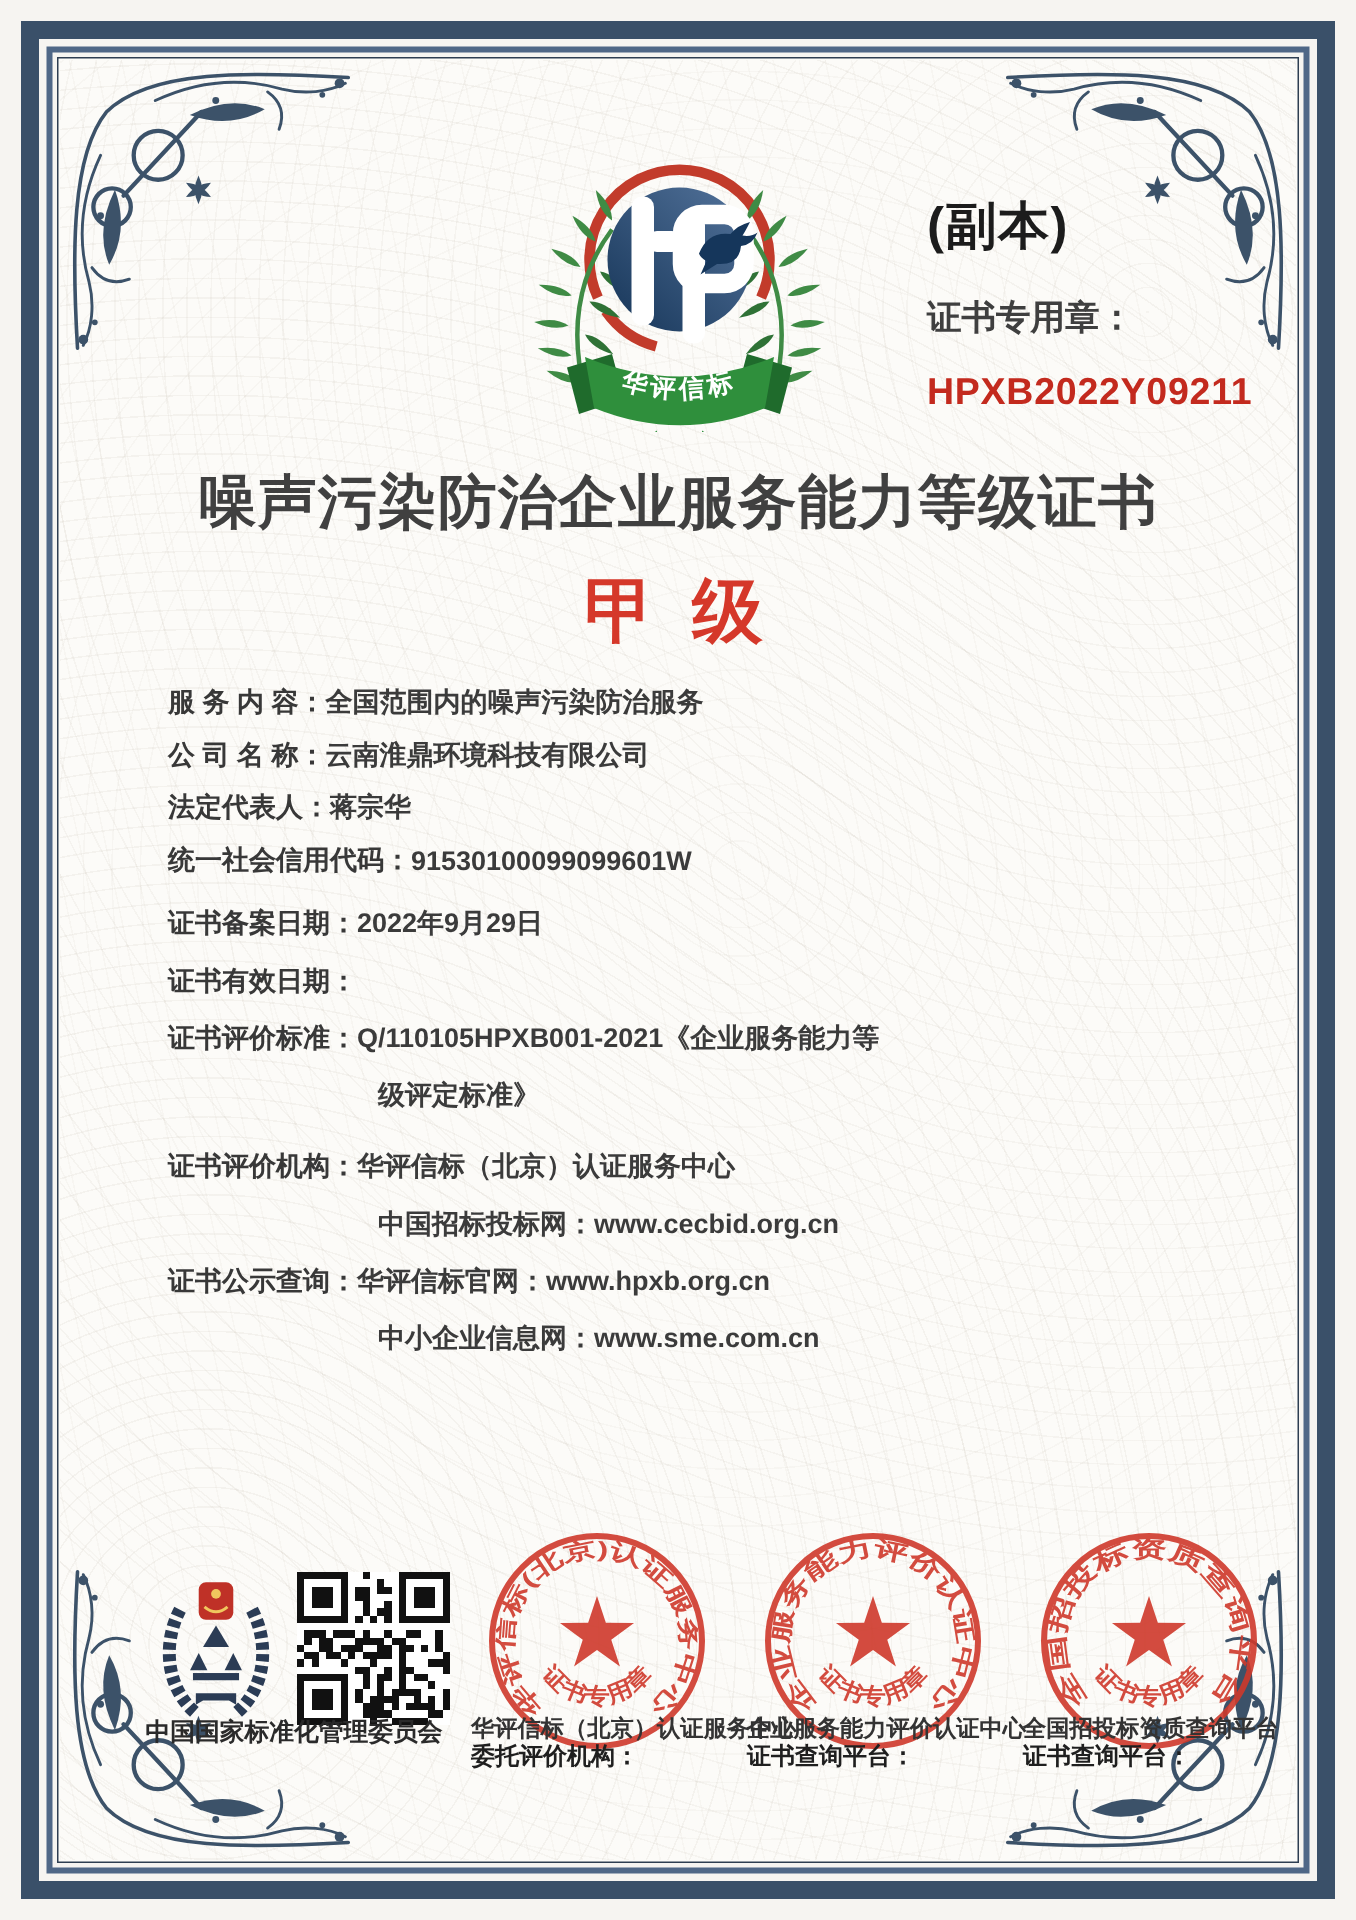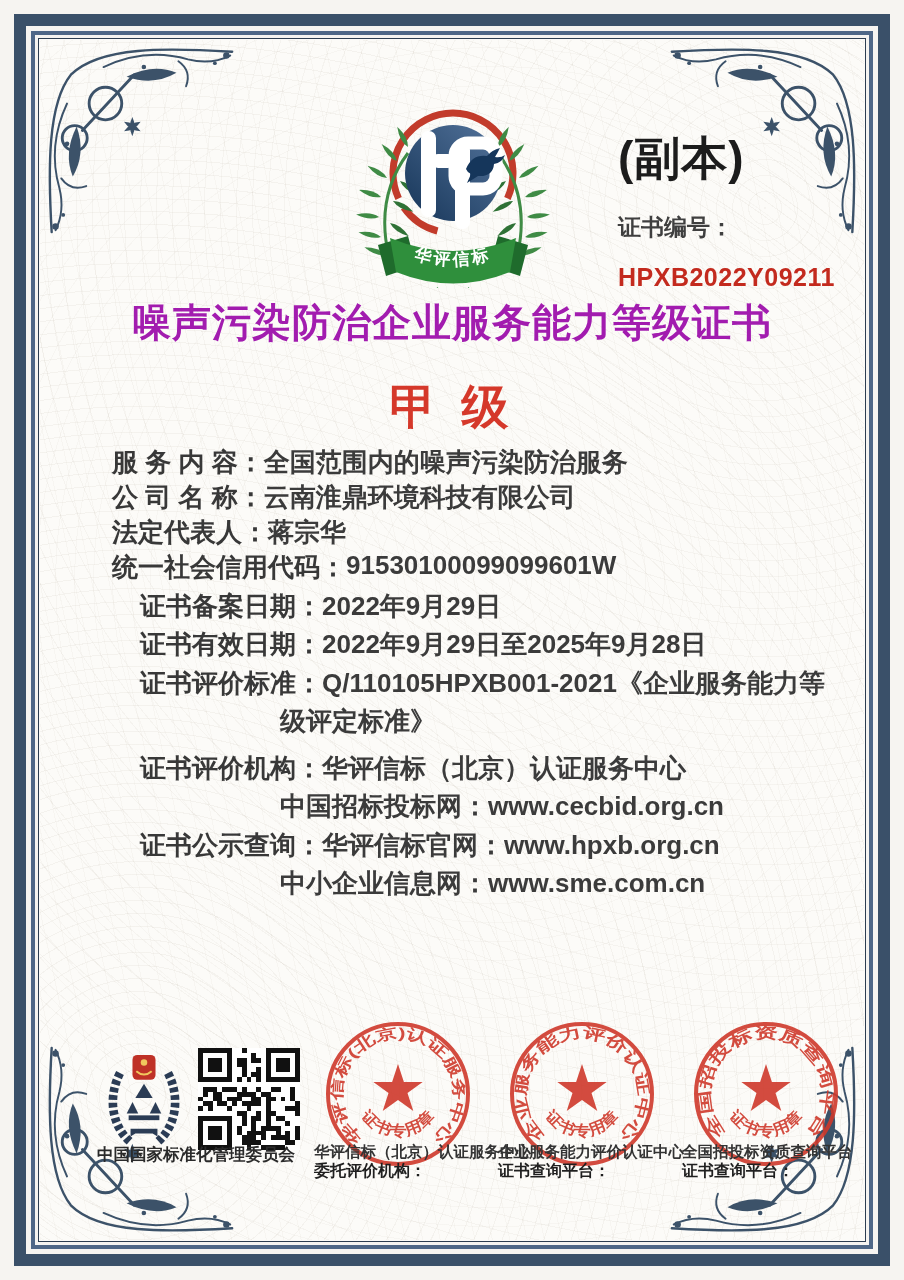--- a/index.html
+++ b/index.html
@@ -21,36 +21,36 @@
       repeating-linear-gradient(78deg, rgba(205,196,182,.10) 0 1px, transparent 1px 17px);
   }
   .corner{position:absolute;width:192px;height:192px;color:#3c5269;}
   .corner.tl{left:44px;top:44px;}
   .corner.tr{right:44px;top:44px;transform:scaleX(-1);}
   .corner.bl{left:44px;bottom:44px;transform:scaleY(-1);}
   .corner.br{right:44px;bottom:44px;transform:scale(-1,-1);}
   
   .logo{position:absolute;left:350px;top:92px;width:206px;height:196px;}
   .copy-block{position:absolute;left:618px;top:128px;width:210px;}
-  .copy-label{font-size:46px;font-weight:700;color:#1c1c1c;letter-spacing:1px;}
+  .copy-label{font-size:34px;font-weight:700;color:#1c1c1c;letter-spacing:1px;}
   .certno-label{margin-top:22px;font-size:23px;font-weight:700;color:#3f3f3f;}
   .certno-value{margin-top:20px;font-size:25px;font-weight:700;color:#c32a1e;letter-spacing:.5px;}
   
-  .title{position:absolute;left:0;right:0;top:296px;text-align:center;
-    font-size:39px;font-weight:800;color:#a21caf;letter-spacing:1px;}
+  .title{position:absolute;left:0;right:0;top:308px;text-align:center;
+    font-size:39px;font-weight:800;color:#404040;letter-spacing:1px;}
   .grade{position:absolute;left:0;right:0;top:376px;text-align:center;
     font-size:47px;font-weight:800;color:#d5382a;letter-spacing:6px;}
   
   .rows{position:absolute;left:112px;white-space:nowrap;}
   .rows.primary{top:445px;}
   .rows.dates{top:589px;}
   .rows.orgs{top:751px;}
-  .row{display:flex;align-items:flex-start;font-size:26px;font-weight:600;color:#3b3b3b;}
+  .row{display:flex;align-items:flex-end;font-size:18px;font-weight:600;color:#3b3b3b;}
   .rows.primary .row{height:35px;}
-  .rows.dates .row,.rows.orgs .row{height:38.3px;margin-left:28px;}
+  .rows.dates .row,.rows.orgs .row{height:38.3px;}
   .row .lbl{color:#383838;}
   .row.indent{padding-left:140px;}
   
   .footer{position:absolute;left:0;top:1010px;right:0;height:230px;}
   .emblem{position:absolute;left:100px;top:42px;width:88px;height:96px;}
   .qr{position:absolute;left:198px;top:38px;width:102px;height:102px;}
   .authority-caption{position:absolute;left:84px;top:134px;width:224px;text-align:center;
     font-size:16.5px;font-weight:600;color:#2a2a2a;}
   .seal-group{position:absolute;top:4px;width:196px;height:160px;}
   .seal-group.s0{left:300px;}
@@ -186,21 +186,21 @@
       <g fill="#2f8f3c">
         <use href="#lf" transform="translate(88,194) rotate(-150) scale(.8)"></use>
         <use href="#lf" transform="translate(103,196) rotate(180) scale(.8)"></use>
         <use href="#lf" transform="translate(118,194) rotate(150) scale(.8)"></use>
       </g>
     </g>
   </svg>
 
   <div class="copy-block">
     <div class="copy-label">(副本)</div>
-    <div class="certno-label">证书编号：</div>
+    <div class="certno-label">证书专用章：</div>
     <div class="certno-value">HPXB2022Y09211</div>
   </div>
 
   <div class="title">噪声污染防治企业服务能力等级证书</div>
   <div class="grade">甲 级</div>
 
   <div class="rows primary">
     <div class="row">
         <span class="lbl">服 务 内 容：</span>
         <span class="val">全国范围内的噪声污染防治服务</span>
@@ -219,21 +219,20 @@
       </div>
   </div>
 
   <div class="rows dates">
     <div class="row">
         <span class="lbl">证书备案日期：</span>
         <span class="val">2022年9月29日</span>
       </div>
     <div class="row">
         <span class="lbl">证书有效日期：</span>
-        <span class="val">2022年9月29日至2025年9月28日</span>
       </div>
     <div class="row">
         <span class="lbl">证书评价标准：</span>
         <span class="val">Q/110105HPXB001-2021《企业服务能力等</span>
       </div>
     <div class="row indent">
         <span class="val">级评定标准》</span>
       </div>
   </div>
 

